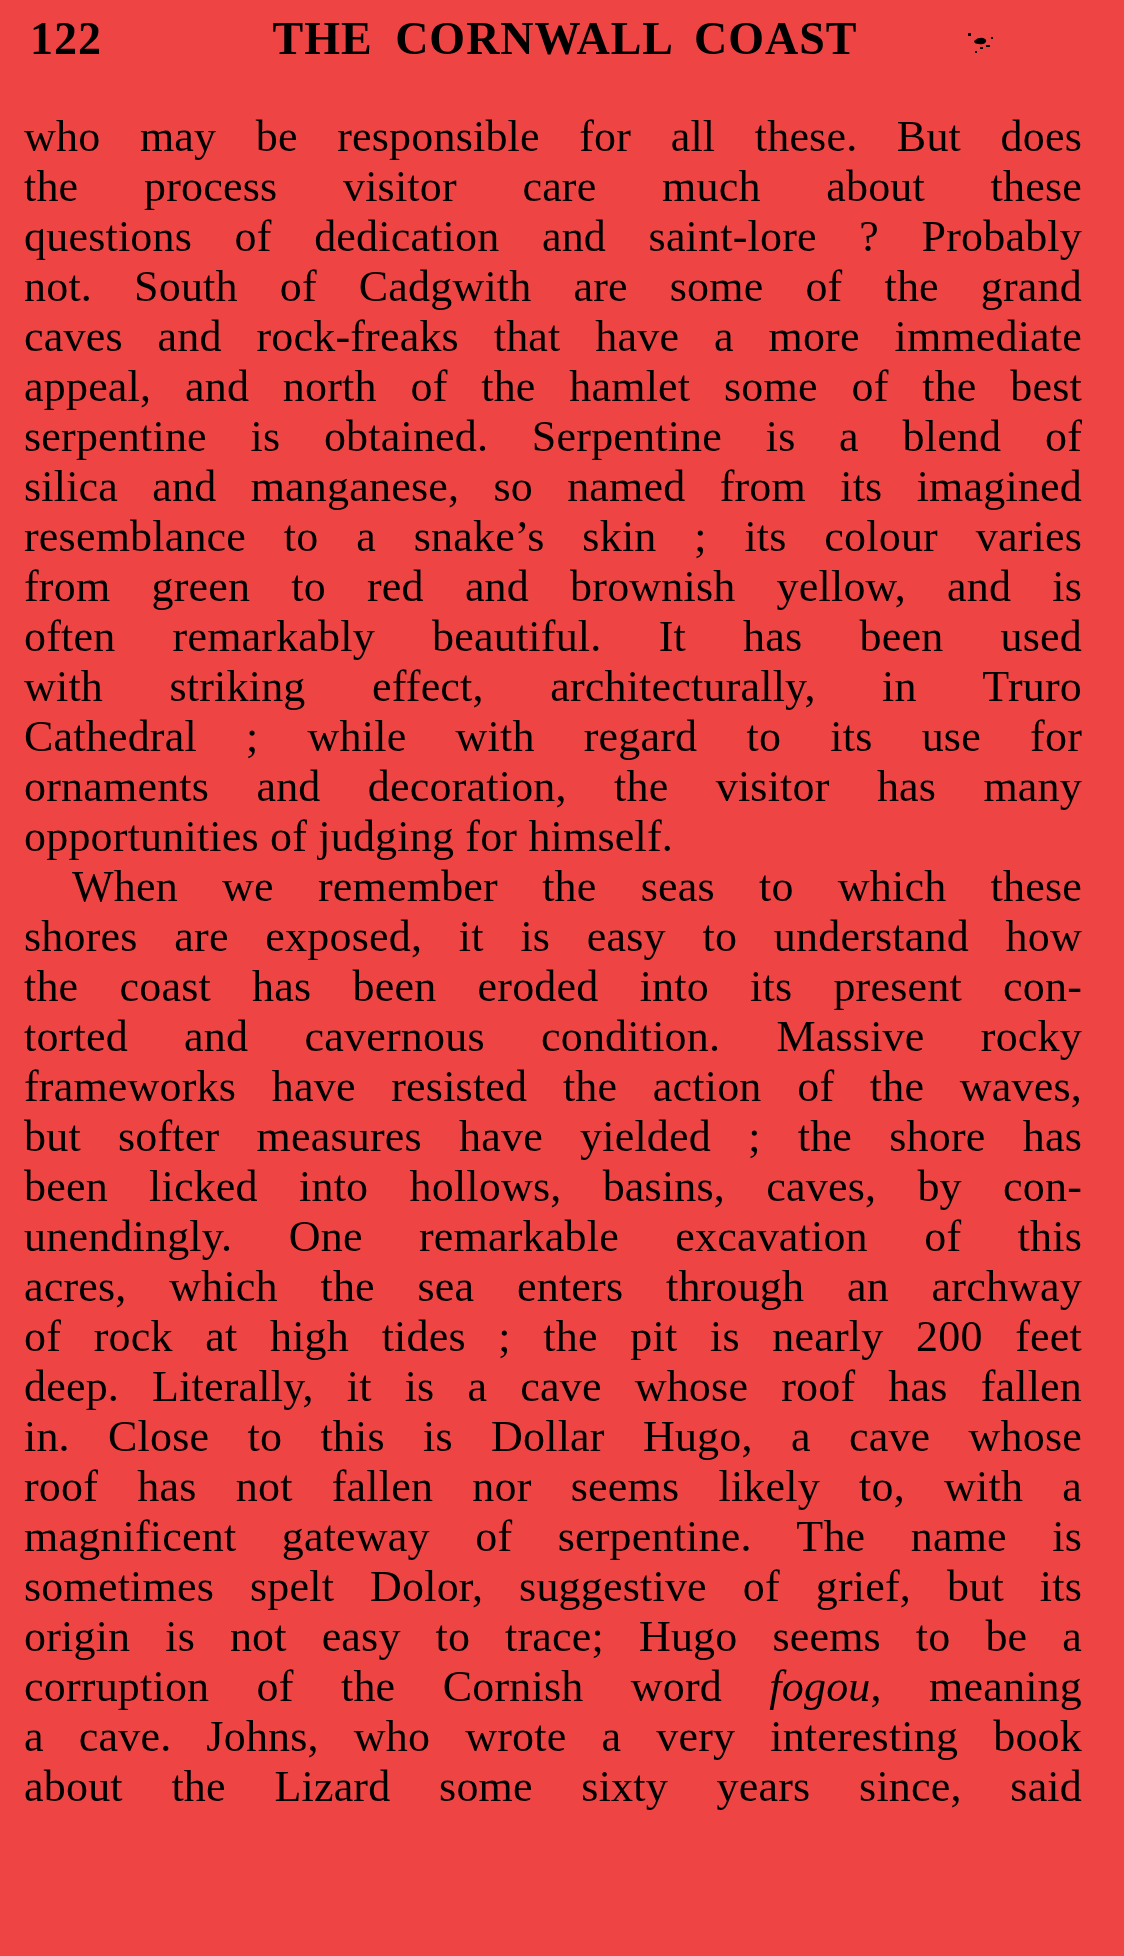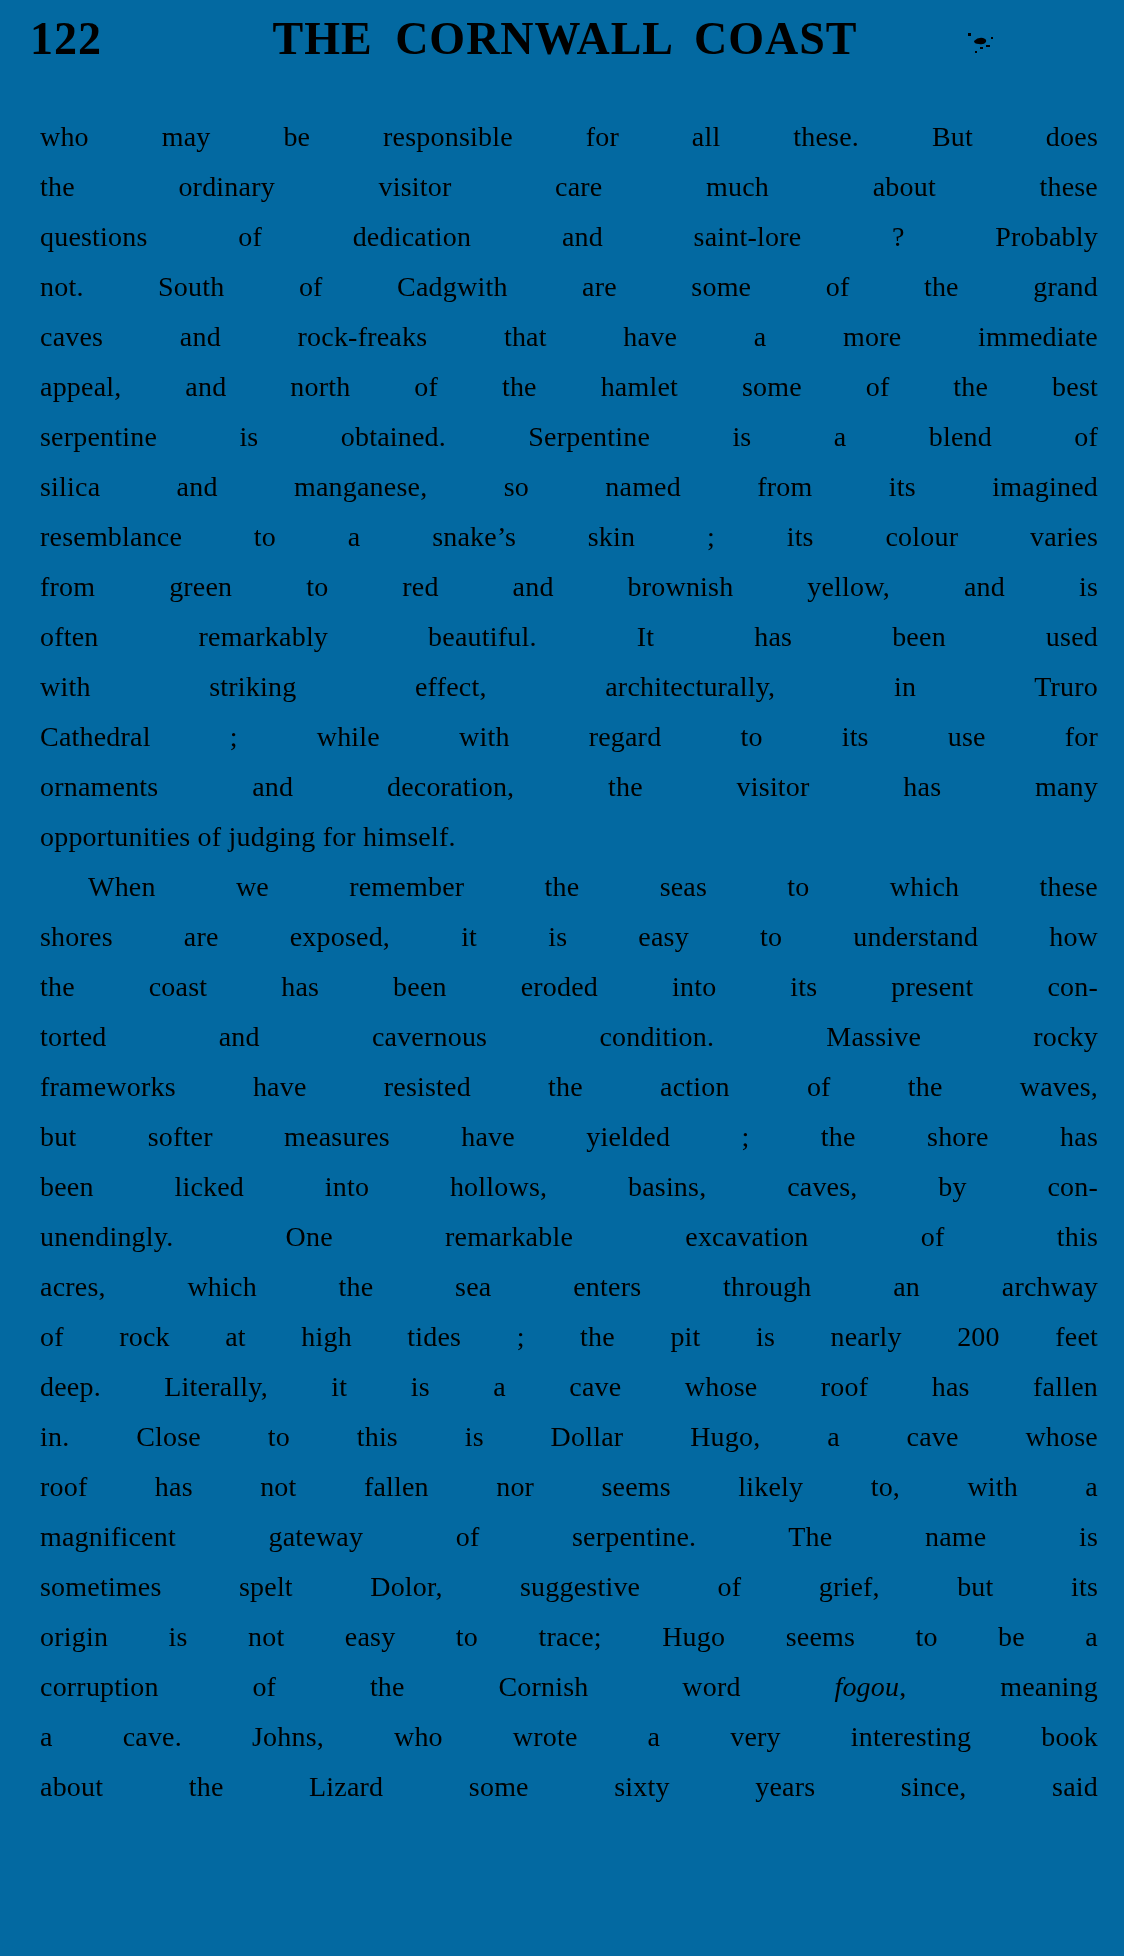--- a/index.html
+++ b/index.html
@@ -4,21 +4,21 @@
 <style>
   html, body {
     margin: 0;
     padding: 0;
     background: #ffffff;
   }
   .page {
     position: relative;
     width: 1124px;
     height: 1956px;
-    background: #0369a1;
+    background: #ef4444;
     color: #000000;
     font-family: "Liberation Serif", "DejaVu Serif", serif;
     overflow: hidden;
   }
   .hdr {
     position: absolute;
     top: 17px;
     left: 0;
     right: 0;
     height: 50px;
@@ -43,24 +43,24 @@
     letter-spacing: 1px;
     word-spacing: 10px;
   }
   .smudge {
     position: absolute;
     left: 960px;
     top: 12px;
   }
   .bodytext {
     position: absolute;
-    left: 40px;
+    left: 24px;
     top: 112px;
     width: 1058px;
-    font-size: 28px;
+    font-size: 44px;
     line-height: 50px;
     letter-spacing: 0.2px;
   }
   .line {
     text-align: justify;
     text-align-last: justify;
     text-justify: inter-word;
     white-space: normal;
   }
   .line.nj {
@@ -88,21 +88,21 @@
       <rect x="8" y="4" width="3" height="3" fill="#000"></rect>
       <rect x="26" y="16" width="4" height="2" fill="#000"></rect>
       <rect x="15" y="22" width="2" height="2" fill="#000"></rect>
       <rect x="31" y="8" width="2" height="2" fill="#000"></rect>
       <rect x="20" y="18" width="3" height="2" fill="#000"></rect>
     </svg>
   </header>
 
   <main class="bodytext">
       <div class="line"><span>who may be responsible for all these. But does</span></div>
-      <div class="line"><span>the ordinary visitor care much about these</span></div>
+      <div class="line"><span>the process visitor care much about these</span></div>
       <div class="line"><span>questions of dedication and saint-lore ? Probably</span></div>
       <div class="line"><span>not. South of Cadgwith are some of the grand</span></div>
       <div class="line"><span>caves and rock-freaks that have a more immediate</span></div>
       <div class="line"><span>appeal, and north of the hamlet some of the best</span></div>
       <div class="line"><span>serpentine is obtained. Serpentine is a blend of</span></div>
       <div class="line"><span>silica and manganese, so named from its imagined</span></div>
       <div class="line"><span>resemblance to a snake’s skin ; its colour varies</span></div>
       <div class="line"><span>from green to red and brownish yellow, and is</span></div>
       <div class="line"><span>often remarkably beautiful. It has been used</span></div>
       <div class="line"><span>with striking effect, architecturally, in Truro</span></div>

